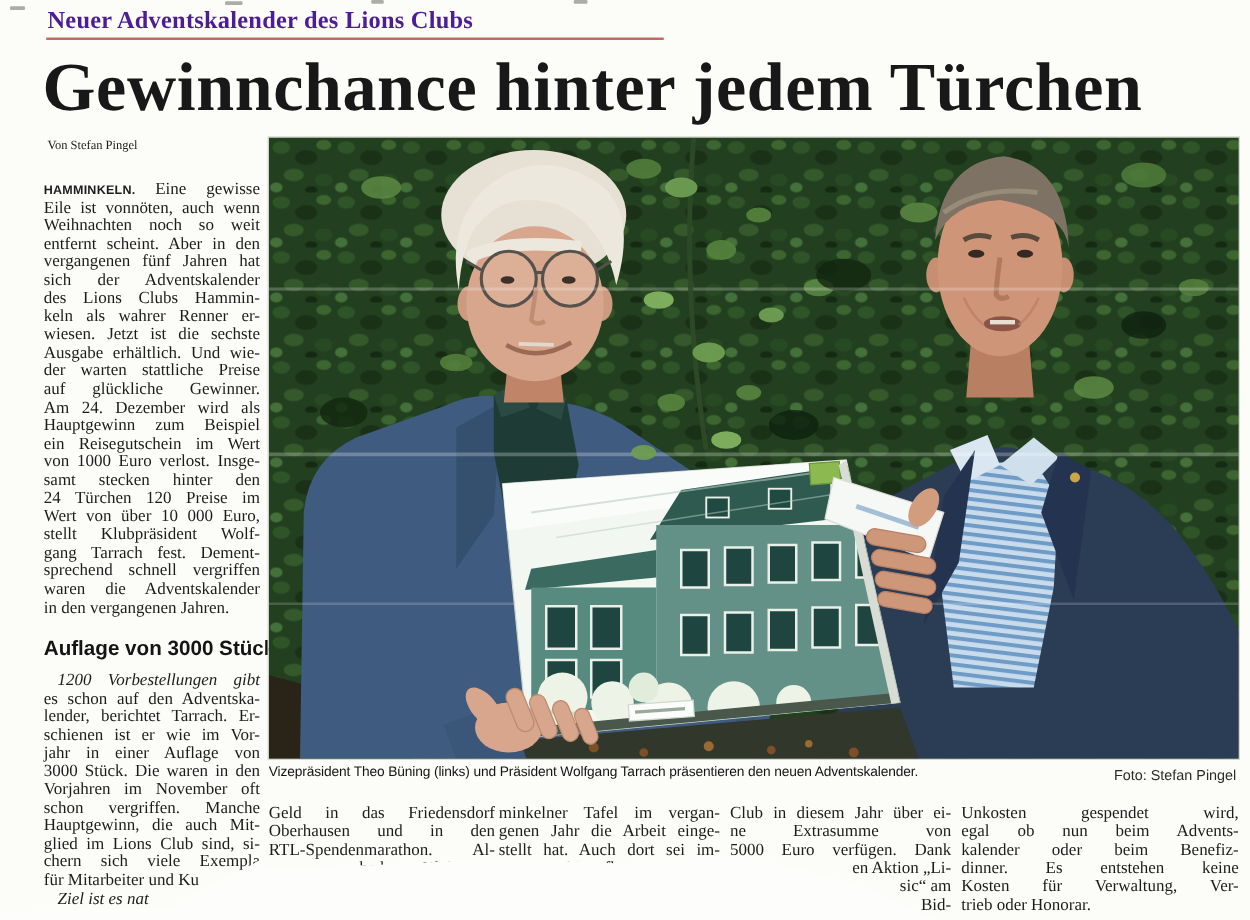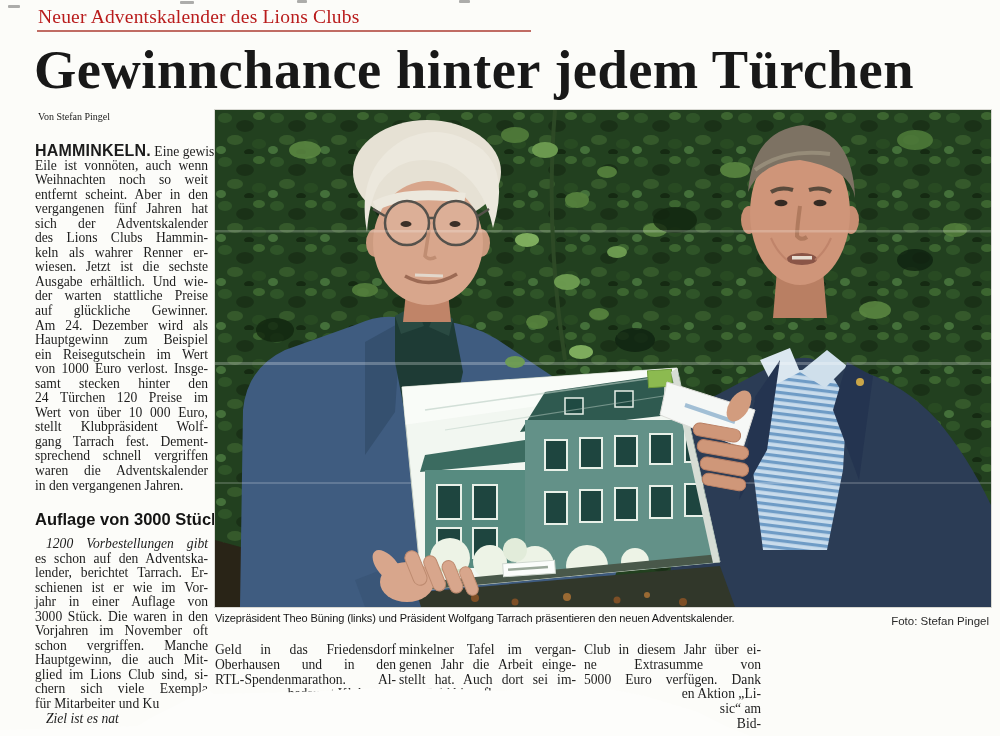--- a/index.html
+++ b/index.html
@@ -2,33 +2,33 @@
 <html><head>
 <meta charset="utf-8">
 <style>
   html,body{margin:0;padding:0;}
   #page{
     position:relative;width:1000px;height:736px;overflow:hidden;
     background:#fcfcf9;font-family:"Liberation Serif",serif;color:#1d1d1d;
   }
   .abs{position:absolute;}
   
-  #kicker{left:38px;top:6px;font-size:19.5px;font-weight:normal;letter-spacing:.2px;color:#b91c1c;}
+  #kicker{left:38px;top:6px;font-size:19.5px;font-weight:bold;letter-spacing:.2px;color:#4c1d95;}
   #kicker-rule{left:37px;top:30px;width:494px;height:2px;background:#b5524a;opacity:.85;}
   #headline{left:34px;top:38px;width:960px;font-size:55px;font-weight:bold;color:#181818;
     white-space:nowrap;letter-spacing:0.5px;transform:scaleX(.99);transform-origin:left top;}
   #byline{left:38px;top:111px;font-size:10px;font-weight:400;color:#1a1a1a;}
   
   .col{font-size:13.6px;color:#1c1c1c;}
   .jline{height:14.55px;line-height:14.55px;text-align:justify;text-align-last:justify;
     white-space:nowrap;overflow:visible;}
   .jline.last{text-align-last:left;}
   .jline.right{text-align-last:right;}
   .jline.indent{text-indent:11px;font-style:italic;}
-  .lead{font-family:"Liberation Sans",sans-serif;font-weight:bold;font-size:16px;letter-spacing:.2px;}
+  .lead{font-family:"Liberation Sans",sans-serif;font-weight:bold;font-size:10px;letter-spacing:.2px;}
   #left-col{left:35px;top:144px;width:173px;}
   #left-subhead{left:35px;top:510px;font-size:16.5px;font-weight:bold;color:#141414;
     font-family:Liberation Sans, sans-serif;}
   #left-col-2{left:35px;top:537px;width:173px;}
   .bcol .jline{height:14.8px;line-height:14.8px;}
   #bcol-1{left:215px;top:643px;width:181px;}
   #bcol-2{left:399px;top:643px;width:177px;}
   #bcol-3{left:584px;top:643px;width:177px;}
   #bcol-4{left:769px;top:643px;width:222px;}
   
@@ -325,16 +325,24 @@
       <div class="jline right">bedauert Klubpräsi-</div>
     </div>
   <div id="bcol-3" class="abs col bcol">
       <div class="jline">Club in diesem Jahr über ei-</div>
       <div class="jline">ne Extrasumme von</div>
       <div class="jline">5000 Euro verfügen. Dank</div>
       <div class="jline right">en Aktion „Li-</div>
       <div class="jline right">sic“ am</div>
       <div class="jline right">Bid-</div>
     </div>
+  <div id="bcol-4" class="abs col bcol">
+      <div class="jline">Unkosten gespendet wird,</div>
+      <div class="jline">egal ob nun beim Advents-</div>
+      <div class="jline">kalender oder beim Benefiz-</div>
+      <div class="jline">dinner. Es entstehen keine</div>
+      <div class="jline">Kosten für Verwaltung, Ver-</div>
+      <div class="jline last">trieb oder Honorar.</div>
+    </div>
 
   <div id="cutoff" class="abs"></div>
 
 </div>
 
 </body></html>

